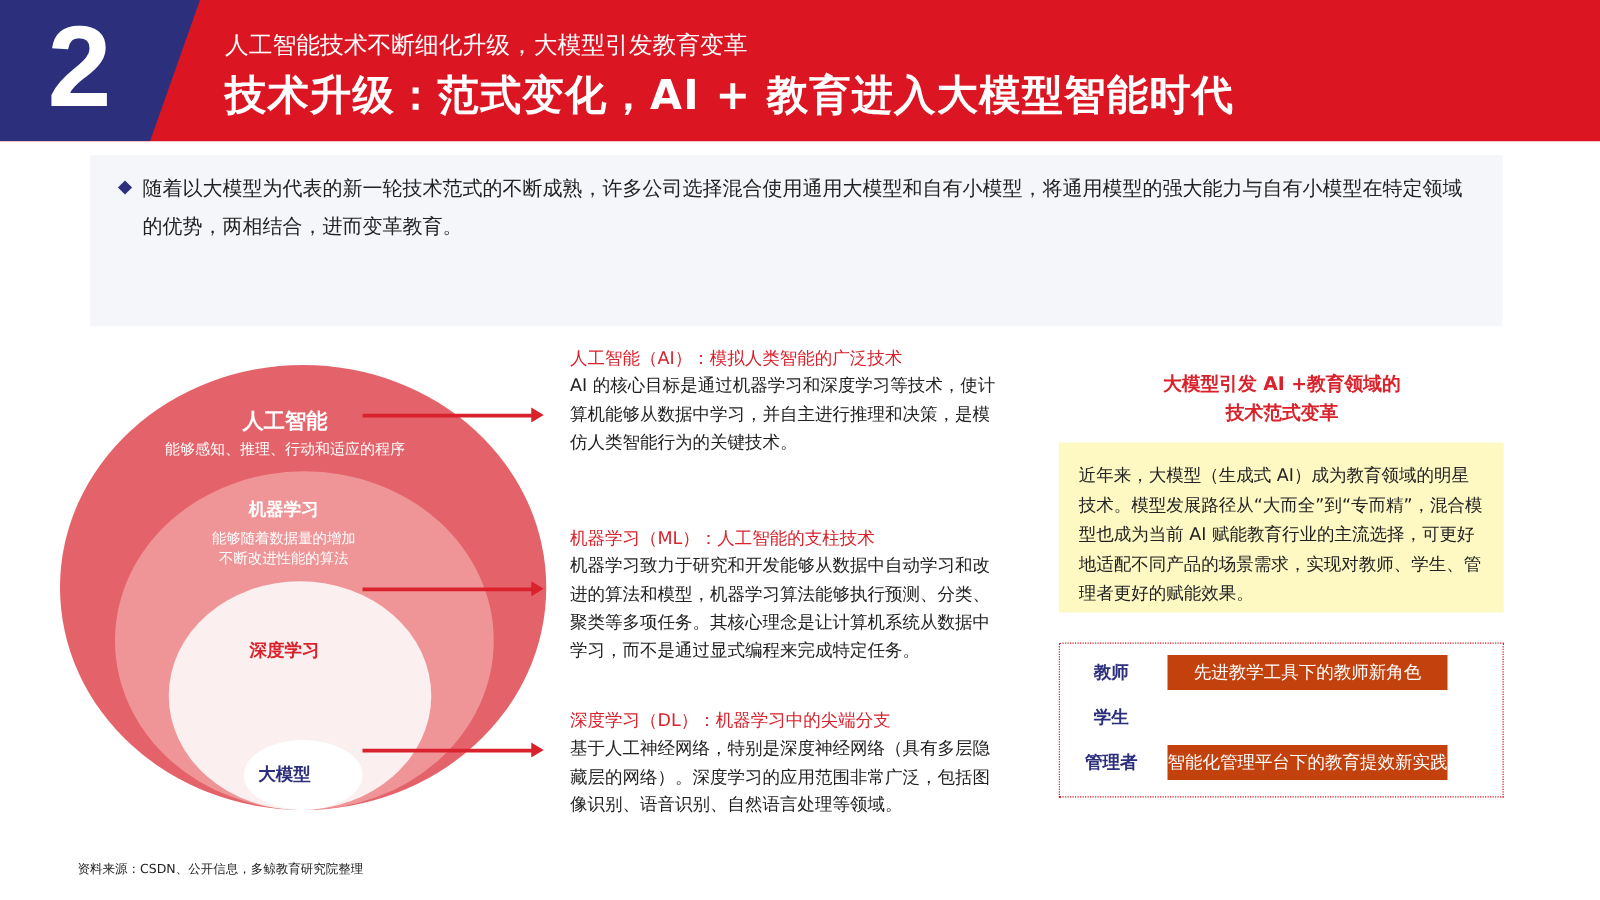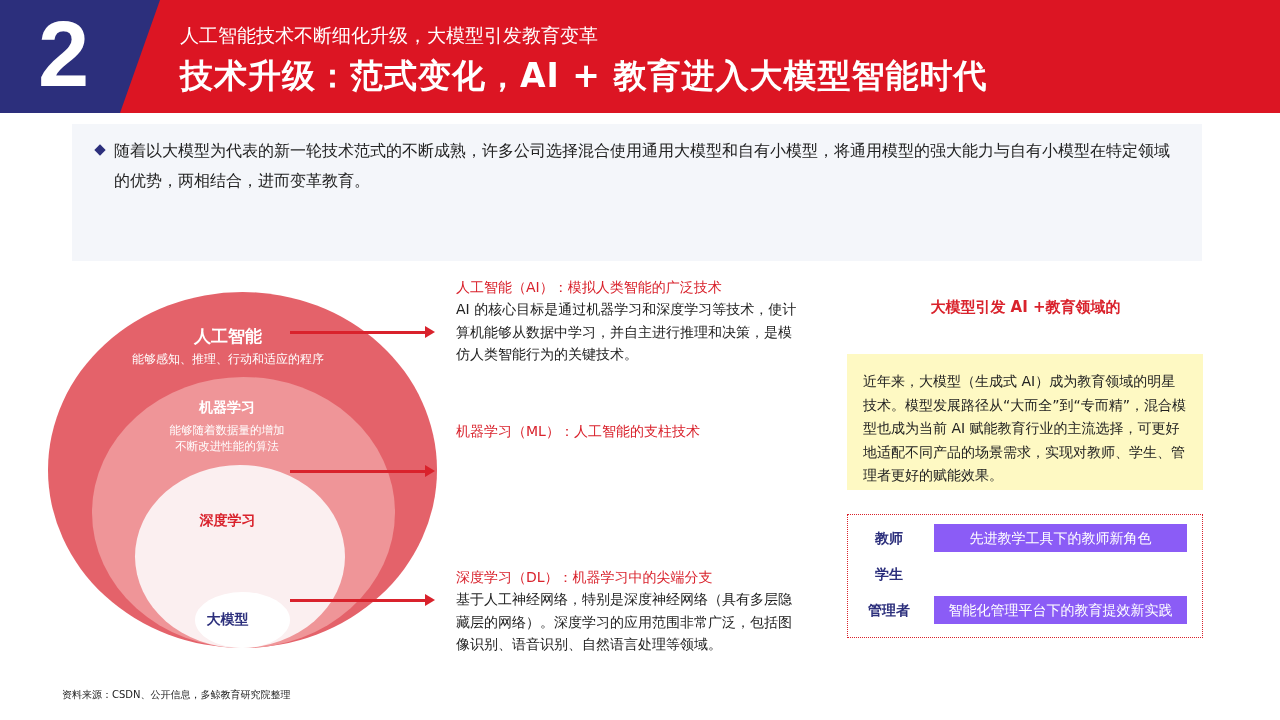--- a/index.html
+++ b/index.html
@@ -38,21 +38,21 @@
   .def { position:absolute; left:456px; width:345px; }
   .def-title { font-size:14px; color:#d9222c; line-height:21px; }
   .def-body { font-size:14px; color:#222; line-height:22.5px; }
 
   .right-title { position:absolute; left:848px; width:355px; top:296px; text-align:center; font-size:15px; font-weight:bold; color:#d9222c; line-height:23px; }
   .right-box { position:absolute; left:847px; top:354px; width:356px; height:136px; background:#fef9c3; padding:16px 16px 0 16px; font-size:14px; line-height:23.5px; color:#222; }
 
   .roles { position:absolute; left:847px; top:514px; width:356px; height:124px; border:1.5px dotted #d9222c; }
   .role-row { position:absolute; left:0; width:100%; height:28px; }
   .role-name { position:absolute; left:8px; width:66px; text-align:center; font-size:14px; font-weight:bold; color:#2c2f7c; line-height:28px; }
-  .role-bar { position:absolute; left:86px; width:253px; height:28px; background:#8b5cf6; color:#fff; font-size:14px; text-align:center; line-height:28px; }
+  .role-bar { position:absolute; left:86px; width:224px; height:28px; background:#c2410c; color:#fff; font-size:14px; text-align:center; line-height:28px; }
 
   .source { position:absolute; left:62px; top:688px; font-size:10px; color:#222; }
 </style>
 </head>
 <body>
 
 <div class="header">
   <div class="header-num-bg"></div>
   <div class="header-num">2</div>
   <div class="header-sub">人工智能技术不断细化升级，大模型引发教育变革</div>
@@ -89,28 +89,30 @@
 <div class="arrow" style="left:290px; top:331px; width:136px;"></div>
 <div class="arrow" style="left:290px; top:470px; width:136px;"></div>
 <div class="arrow" style="left:290px; top:599px; width:136px;"></div>
 
 <div class="def" style="top:277px;">
   <div class="def-title">人工智能（AI）：模拟人类智能的广泛技术</div>
   <div class="def-body">AI 的核心目标是通过机器学习和深度学习等技术，使计算机能够从数据中学习，并自主进行推理和决策，是模仿人类智能行为的关键技术。</div>
 </div>
 <div class="def" style="top:421px;">
   <div class="def-title">机器学习（ML）：人工智能的支柱技术</div>
+  <div class="def-body">机器学习致力于研究和开发能够从数据中自动学习和改进的算法和模型，机器学习算法能够执行预测、分类、聚类等多项任务。其核心理念是让计算机系统从数据中学习，而不是通过显式编程来完成特定任务。</div>
 </div>
 <div class="def" style="top:567px;">
   <div class="def-title">深度学习（DL）：机器学习中的尖端分支</div>
   <div class="def-body">基于人工神经网络，特别是深度神经网络（具有多层隐藏层的网络）。深度学习的应用范围非常广泛，包括图像识别、语音识别、自然语言处理等领域。</div>
 </div>
 
 <div class="right-title">
   <div>大模型引发 AI +教育领域的</div>
+  <div>技术范式变革</div>
 </div>
 <div class="right-box">近年来，大模型（生成式 AI）成为教育领域的明星技术。模型发展路径从“大而全”到“专而精”，混合模型也成为当前 AI 赋能教育行业的主流选择，可更好地适配不同产品的场景需求，实现对教师、学生、管理者更好的赋能效果。</div>
 
 <div class="roles">
   <div class="role-row" style="top:9px;">
     <div class="role-name">教师</div>
     <div class="role-bar">先进教学工具下的教师新角色</div>
   </div>
   <div class="role-row" style="top:45px;">
     <div class="role-name">学生</div>

